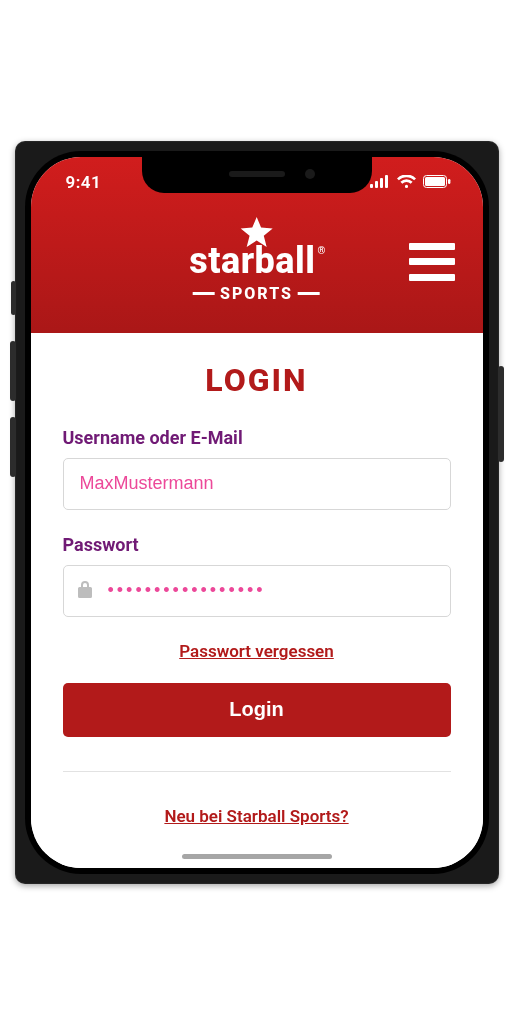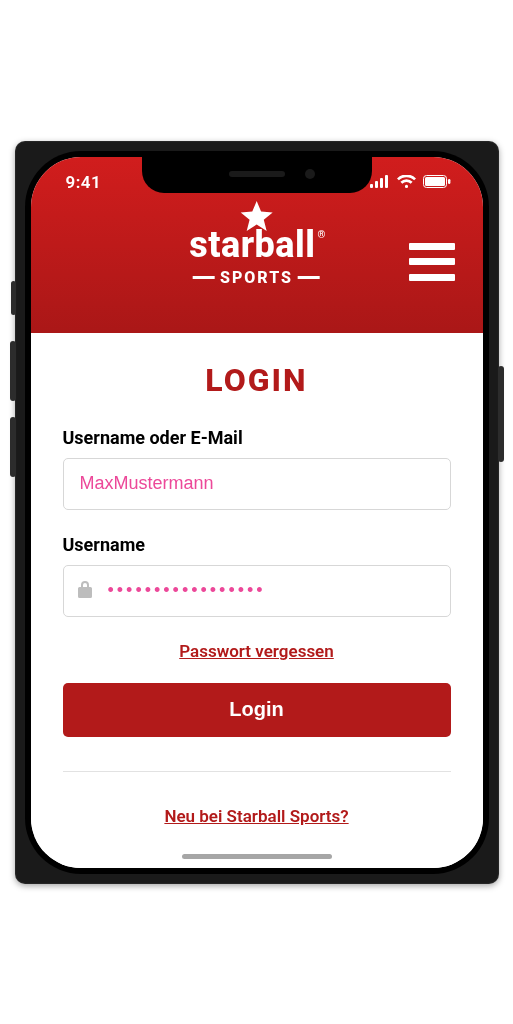--- a/index.html
+++ b/index.html
@@ -99,21 +99,21 @@
     color: #fff;
     font-size: 17px;
     font-weight: 600;
   }
   .status-left { padding-left: 7px; letter-spacing: 0.5px;}
   .status-right { display: flex; align-items: center; gap: 7px; padding-right: 4px;}
   .status-right svg { display:block; }
 
   .brand {
     position: absolute;
-    top: 44px;
+    top: 60px;
     left: 50%;
     transform: translateX(-50%);
     text-align: right;
     color: #fff;
   }
   .brand .star svg { display:block; margin: 0 auto -4px; }
   .brand .name {
     font-size: 36px;
     font-weight: 800;
     letter-spacing: 0.5px;
@@ -170,21 +170,21 @@
     text-align: center;
     color: #b21a1a;
     font-size: 32px;
     font-weight: 800;
     letter-spacing: 2px;
     margin-bottom: 28px;
   }
   .field-label {
     font-size: 18px;
     font-weight: 700;
-    color: #000000;
+    color: #701a75;
     margin-bottom: 10px;
   }
   .input-wrap {
     position: relative;
     margin-bottom: 24px;
   }
   .text-input {
     width: 100%;
     height: 52px;
     border: 1px solid #d7d7d7;
@@ -330,21 +330,21 @@
         </div>
 
         <div class="content">
           <div class="title">LOGIN</div>
 
           <div class="field-label">Username oder E-Mail</div>
           <div class="input-wrap">
             <input type="text" class="text-input" value="MaxMustermann" style="">
           </div>
 
-          <div class="field-label">Username</div>
+          <div class="field-label">Passwort</div>
           <div class="input-wrap pw-wrap">
             <span class="lock">
               <svg width="16" height="18" viewBox="0 0 16 18">
                   <path fill="#bdbdbd" d="M12 7V5a4 4 0 1 0-8 0v2H2.5A1.5 1.5 0 0 0 1 8.5v8A1.5 1.5 0 0 0 2.5 18h11A1.5 1.5 0 0 0 15 16.5v-8A1.5 1.5 0 0 0 13.5 7H12zM6 5a2 2 0 1 1 4 0v2H6V5z"></path>
                 </svg>
             </span>
             <input type="text" class="text-input pw-input" value="•••••••••••••••••" style="">
           </div>
 
           <div class="forgot">

